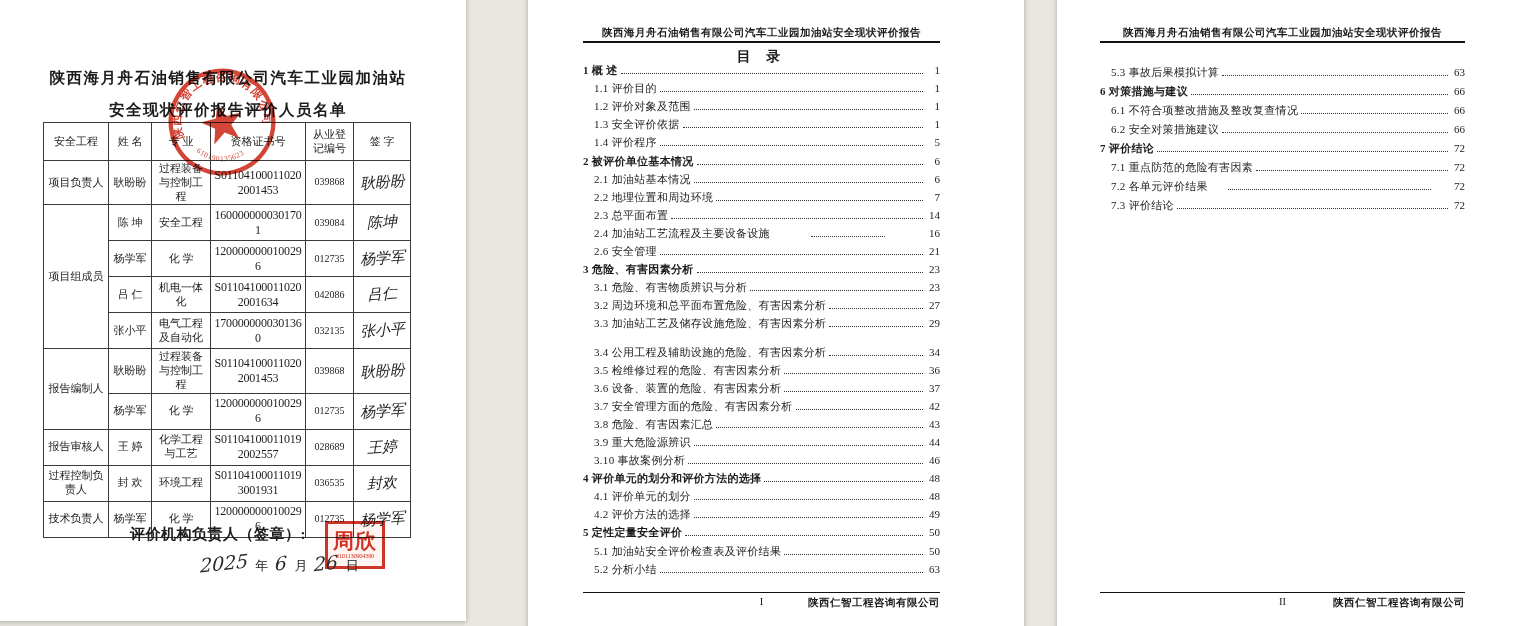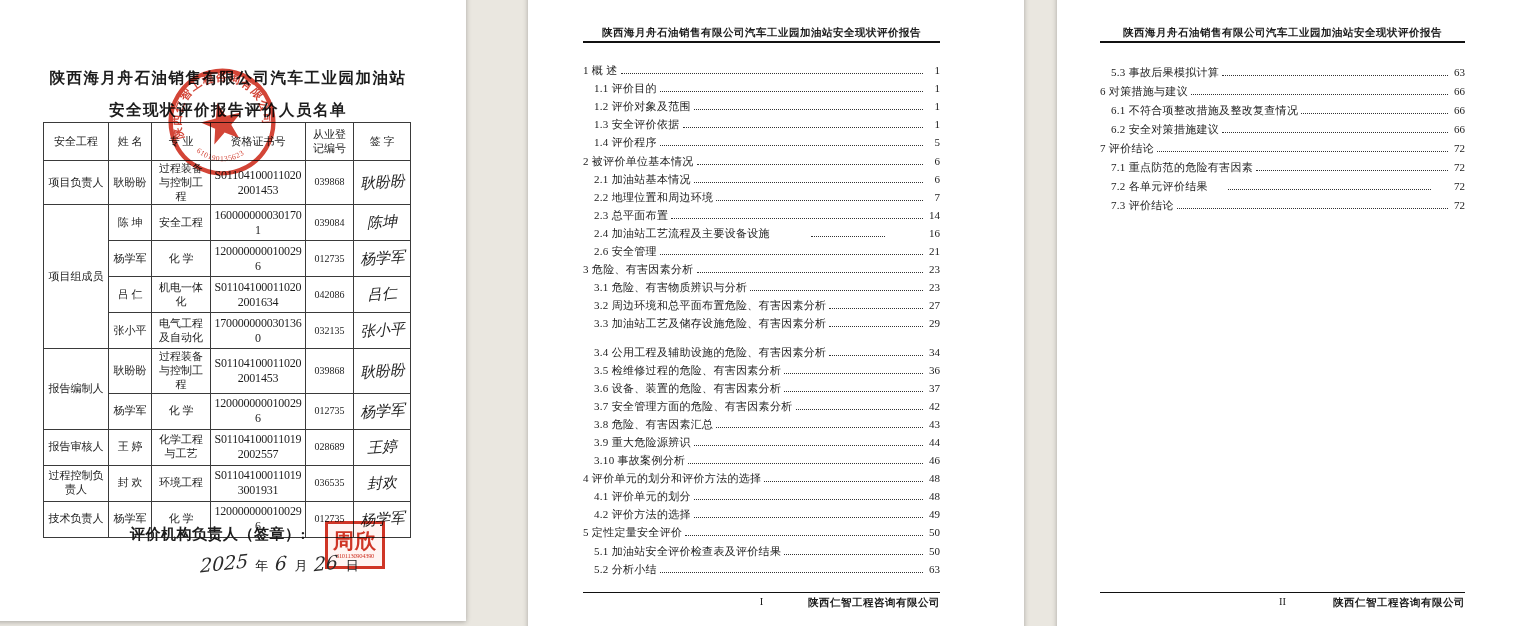--- a/index.html
+++ b/index.html
@@ -54,21 +54,21 @@
 
   
   .doc-header { position:absolute; top:38px; text-align:center;
                 font-size:10.5px; font-weight:bold; letter-spacing:.5px; }
   .header-line { position:absolute; top:53px; border-top:2px solid #111; }
   .toc-title { position:absolute; top:60px; text-align:center;
                font-size:14px; font-weight:bold; letter-spacing:6px; }
   .toc-list { position:absolute; }
   .toc-row { display:flex; align-items:flex-end; font-size:11px; line-height:1; }
   .toc-row .lbl { white-space:nowrap; padding-bottom:2px; letter-spacing:.3px; }
-  .toc-row.lvl1 .lbl { font-weight:normal; }
+  .toc-row.lvl1 .lbl { font-weight:bold; }
   .toc-row.lvl2 { padding-left:11px; }
   .toc-row .dots { flex:1; border-bottom:1.6px dotted #333; margin:0 3px 4px 3px; min-width:10px; }
   .toc-row .pg { white-space:nowrap; padding-bottom:2px; min-width:14px; text-align:right; }
   .footer-line { position:absolute; top:604px; border-top:1.5px solid #111; }
   .footer { position:absolute; top:608px; display:flex; font-size:10.5px; }
   .footer .fp { position:absolute; left:0; right:0; text-align:center; }
   .footer .fc { position:absolute; right:0; font-weight:bold; letter-spacing:.5px; }
 
   .p2-span { left:55px; width:357px; }
   .p3-span { left:43px; width:365px; }
@@ -197,20 +197,21 @@
     <span class="hand">6</span>
     <span>月</span>
     <span class="hand">26</span>
     <span>日</span>
   </div>
 </div>
 
 <div class="page" id="page2">
   <div class="doc-header p2-span">陕西海月舟石油销售有限公司汽车工业园加油站安全现状评价报告</div>
   <div class="header-line p2-span"></div>
+  <div class="toc-title p2-span">目  录</div>
   <div class="toc-list p2-span" id="toc-list-2" style="top:72px;">
       <div class="toc-row lvl1" style="height: 18.1px;">
         <span class="lbl">1 概 述</span>
         <span class="dots"></span>
         <span class="pg">1</span>
       </div>
       <div class="toc-row lvl2" style="height: 18.1px;">
         <span class="lbl">1.1 评价目的</span>
         <span class="dots"></span>
         <span class="pg">1</span>

